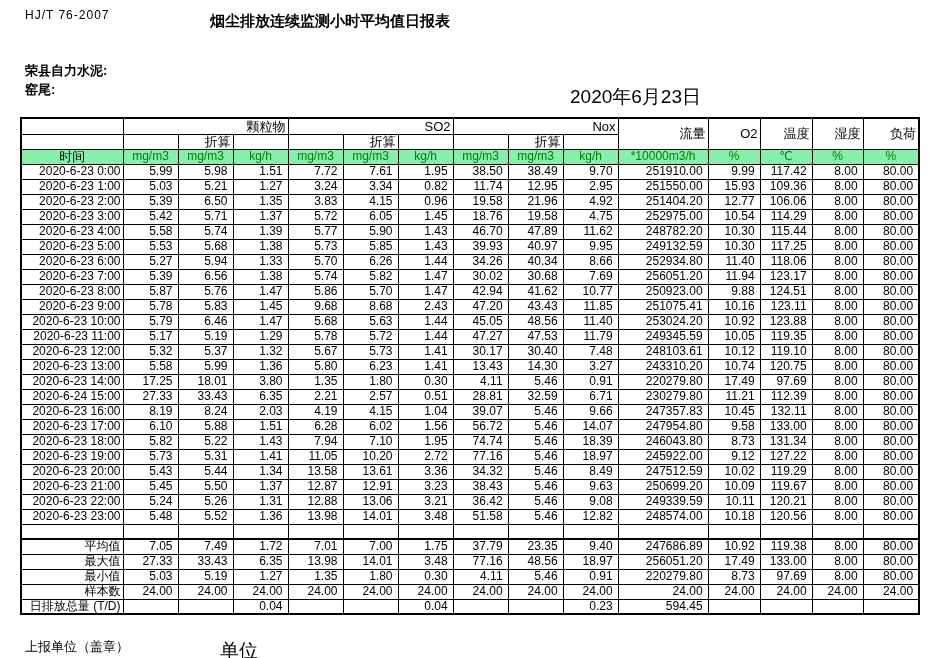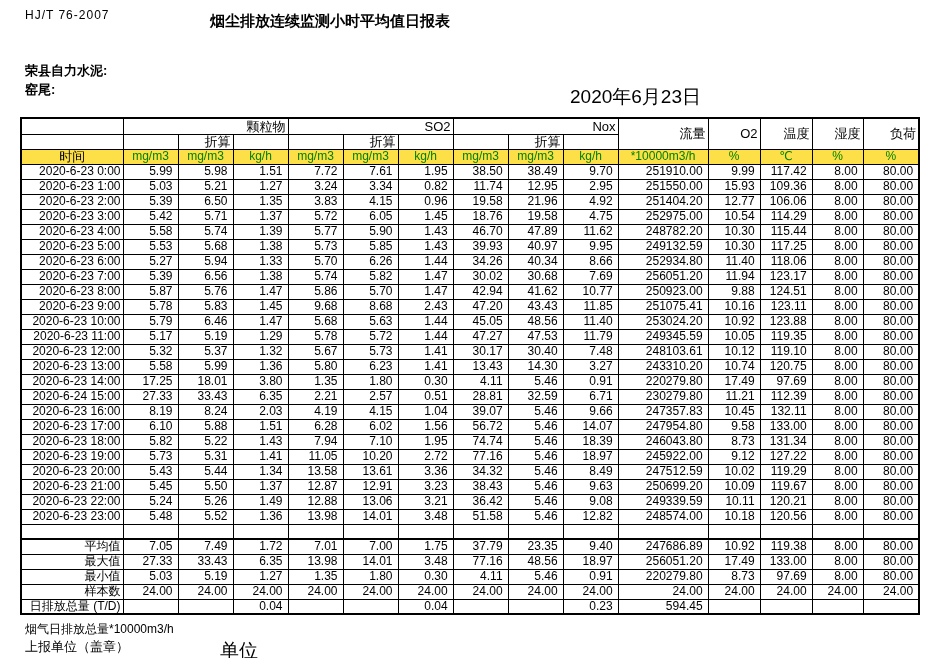--- a/index.html
+++ b/index.html
@@ -12,21 +12,21 @@
   .company    { position:absolute; left:25px; top:62px;  font-size:13px; font-weight:bold; }
   .site       { position:absolute; left:25px; top:81px;  font-size:13px; font-weight:bold; }
   .rep-date   { position:absolute; left:570px; top:84px; font-size:19px; }
 
   table.report { position:absolute; left:20px; top:117px; border-collapse:collapse; table-layout:fixed;
                  width:899px; border:2px solid #000; font-size:12px; }
   td { border:1px solid #000; height:15px; line-height:13px; padding:0 2px;
        overflow:hidden; white-space:nowrap; font-size:12px; }
   thead tr.grp-row td { height:16px; }
   .grp  { text-align:right; font-size:13px; }
-  .unit-row td { background:#fde047; text-align:center; color:#008000;margin-left:24px; }
+  .unit-row td { background:#86efac; text-align:center; color:#008000;margin-left:24px; }
   .unit-row td.time-h { color:#000; font-size:13px; }
   .num  { text-align:right; padding-right:5px; }
   .time-cell { text-align:right; padding-right:2px; }
   .label-cell { text-align:right; padding-right:2px; }
   tr.thick-top td { border-top:2px solid #000; }
   .total-label { text-align:right; padding-left:1px; }
 
   .foot-note  { position:absolute; left:25px; top:621px; font-size:12px; }
   .foot-line2 { position:absolute; left:25px; top:638px; font-size:13px; }
   .foot-unit  { position:absolute; left:220px; top:638px; font-size:19px; }
@@ -474,21 +474,21 @@
           <td class="num">250699.20</td>
           <td class="num">10.09</td>
           <td class="num">119.67</td>
           <td class="num">8.00</td>
           <td class="num">80.00</td>
         </tr>
         <tr>
           <td class="time-cell">2020-6-23 22:00</td>
           <td class="num">5.24</td>
           <td class="num">5.26</td>
-          <td class="num">1.49</td>
+          <td class="num">1.31</td>
           <td class="num">12.88</td>
           <td class="num">13.06</td>
           <td class="num">3.21</td>
           <td class="num">36.42</td>
           <td class="num">5.46</td>
           <td class="num">9.08</td>
           <td class="num">249339.59</td>
           <td class="num">10.11</td>
           <td class="num">120.21</td>
           <td class="num">8.00</td>
@@ -609,17 +609,16 @@
           <td class="num">0.23</td>
           <td class="num">594.45</td>
           <td class="num"></td>
           <td class="num"></td>
           <td class="num"></td>
           <td class="num"></td>
         </tr>
       </tbody>
   </table>
 
-  <div class="foot-note">烟气日排放总量*10000m3/h</div>
   <div class="foot-line2">上报单位（盖章）</div>
   <div class="foot-unit">单位</div>
 
 </div>
 
 </body></html>

